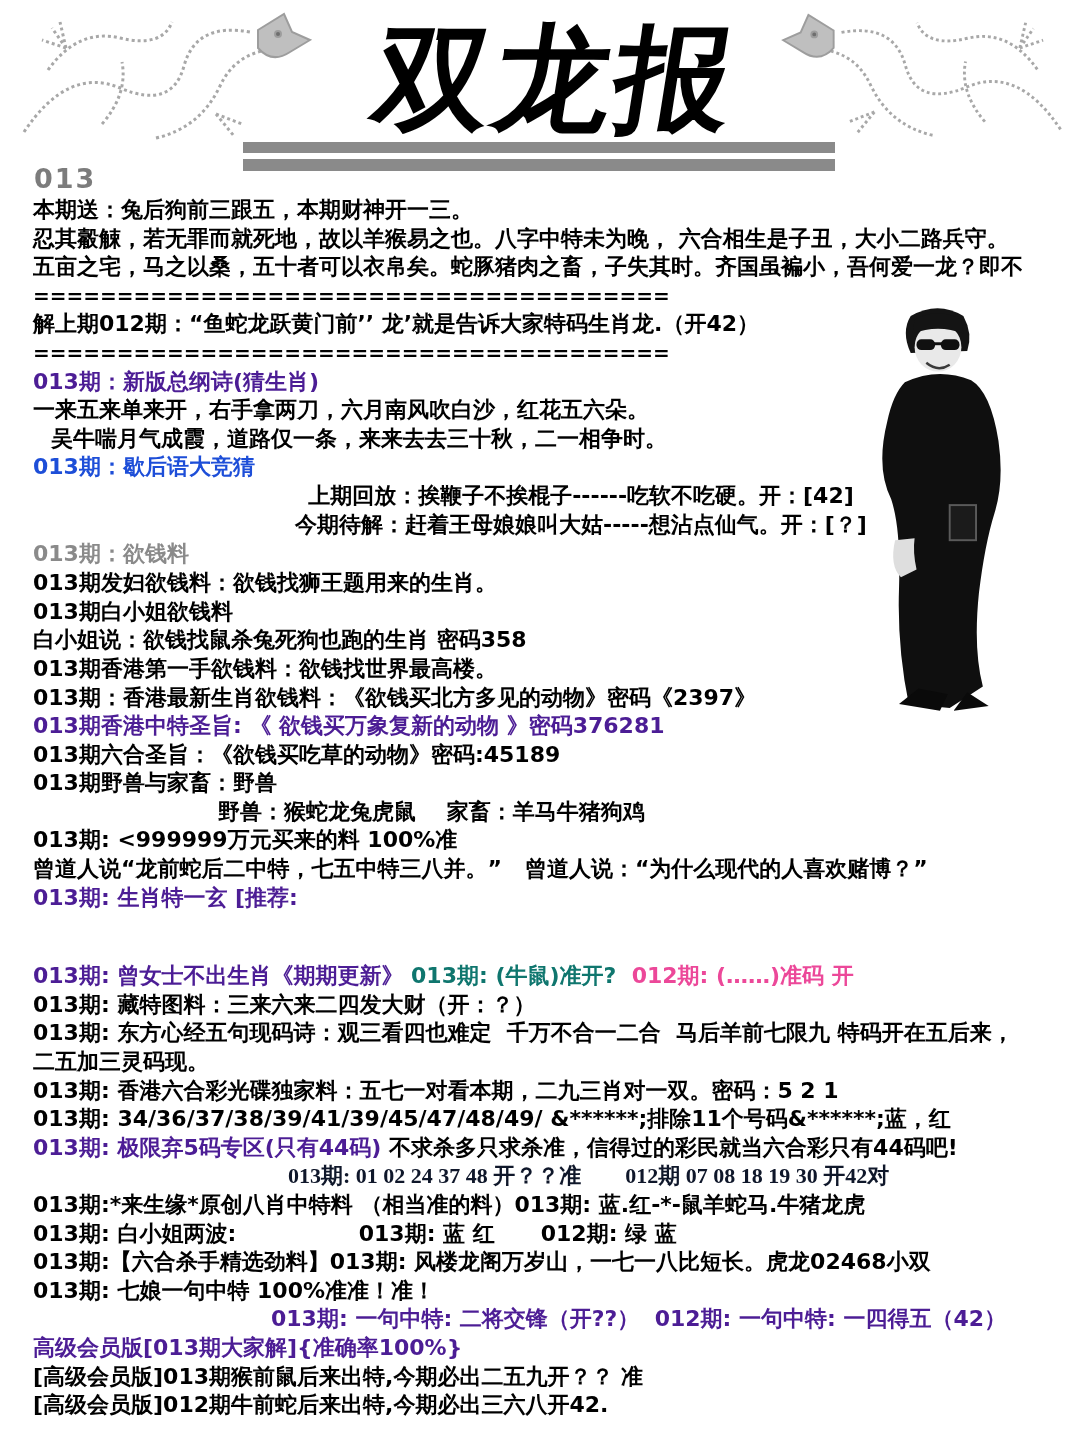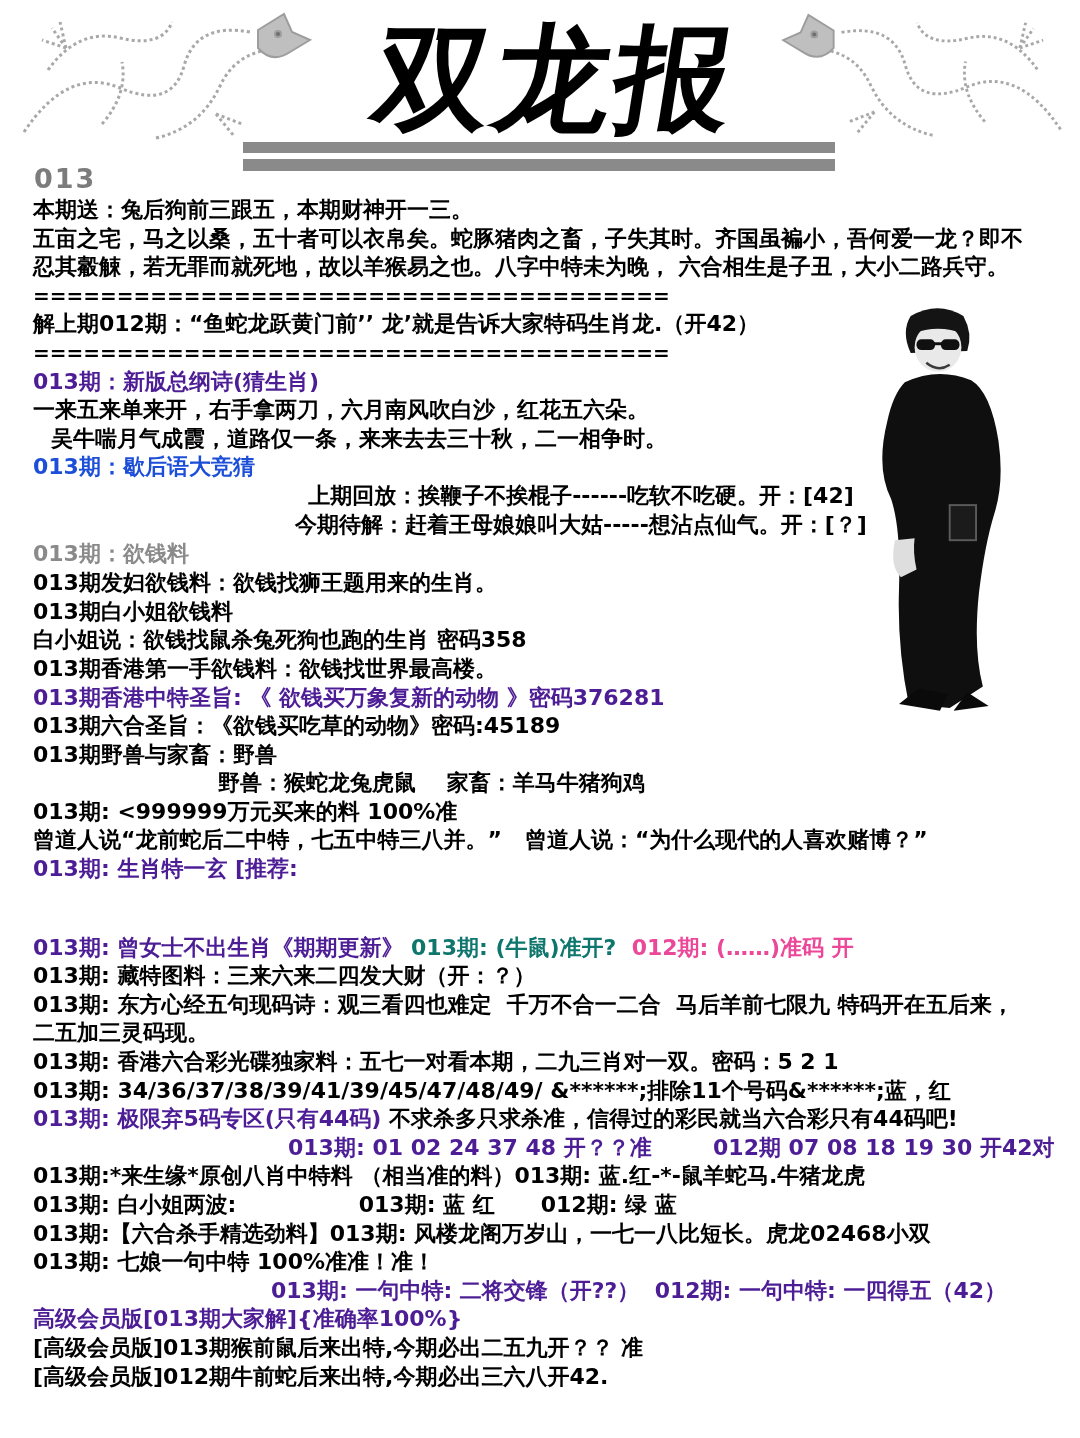--- a/index.html
+++ b/index.html
@@ -29,21 +29,21 @@
   .content{position:absolute;left:33px;top:196px;width:1032px;z-index:2;}
   .line{
     white-space:pre;height:28.6px;line-height:28.6px;font-size:22px;
     font-weight:bold;color:#000;overflow:visible;
   }
   .eq{font-size:20px;letter-spacing:0;}
   .gray{color:#4c1d95;}
   .gray2{color:#1d4ed8;}
   .light{color:#0f766e;}
   .xlight{color:#ec4899;}
-  .mid{color:#4c1d95;}
+  .mid{color:#0f172a;font-family:Liberation Serif, serif;}
   .heading{font-size:22px;height:30px;line-height:30px;color:#8a8a8a;}
   .ind-sm{padding-left:18px;}
   .ind-md{padding-left:64px;text-align:center;}
   .ind-lg{padding-left:185px;}
   .ind-xl{padding-left:255px;}
   .ind-x2{padding-left:238px;}
   .spacer{height:50px;}
 </style>
 </head>
 <body>
@@ -95,36 +95,37 @@
     <path d="M68 60 q12 10 24 2" stroke="#3a3a3a" stroke-width="2.5" fill="none"></path>
     <path d="M46 80 q34 -16 68 -2 q20 12 28 62 q6 42 -4 74 q-10 32 -16 82 q-6 58 4 96 l-34 22 l-42 -4 q-12 -58 -10 -118 q2 -62 -8 -92 q-16 -32 -4 -80 q6 -28 18 -40 z" fill="#0f0f0f"></path>
     <path d="M36 242 q-6 26 6 38 l16 -8 q-4 -18 -2 -32 z" fill="#dedede"></path>
     <rect x="92" y="206" width="27" height="36" fill="#1b1b1b" stroke="#5a5a5a" stroke-width="2"></rect>
     <path d="M60 394 l-20 16 l42 7 l8 -17 z" fill="#0a0a0a"></path>
     <path d="M110 398 l22 14 l-36 5 z" fill="#0a0a0a"></path>
   </svg>
 
   <div class="content">
     <div class="line">本期送：兔后狗前三跟五，本期财神开一三。</div>
+    <div class="line">忍其觳觫，若无罪而就死地，故以羊猴易之也。八字中特未为晚， 六合相生是子丑，大小二路兵守。</div>
     <div class="line">五亩之宅，马之以桑，五十者可以衣帛矣。蛇豚猪肉之畜，子失其时。齐国虽褊小，吾何爱一龙？即不</div>
-    <div class="line">忍其觳觫，若无罪而就死地，故以羊猴易之也。八字中特未为晚， 六合相生是子丑，大小二路兵守。</div>
     <div class="line eq">======================================</div>
     <div class="line">解上期012期：“鱼蛇龙跃黄门前’’ 龙’就是告诉大家特码生肖龙.（开42）</div>
     <div class="line eq">======================================</div>
     <div class="line gray">013期：新版总纲诗(猜生肖)</div>
     <div class="line">一来五来单来开，右手拿两刀，六月南风吹白沙，红花五六朵。</div>
     <div class="line ind-sm">吴牛喘月气成霞，道路仅一条，来来去去三十秋，二一相争时。</div>
     <div class="line gray2">013期：歇后语大竞猜</div>
     <div class="line ind-md">上期回放：挨鞭子不挨棍子------吃软不吃硬。开：[42]</div>
     <div class="line ind-md">今期待解：赶着王母娘娘叫大姑-----想沾点仙气。开：[？]</div>
     <div class="line heading">013期：欲钱料</div>
     <div class="line">013期发妇欲钱料：欲钱找狮王题用来的生肖。</div>
     <div class="line">013期白小姐欲钱料</div>
     <div class="line">白小姐说：欲钱找鼠杀兔死狗也跑的生肖 密码358</div>
     <div class="line">013期香港第一手欲钱料：欲钱找世界最高楼。</div>
+    <div class="line">013期：香港最新生肖欲钱料：《欲钱买北方多见的动物》密码《2397》</div>
     <div class="line gray">013期香港中特圣旨: 《 欲钱买万象复新的动物 》密码376281</div>
     <div class="line">013期六合圣旨：《欲钱买吃草的动物》密码:45189</div>
     <div class="line">013期野兽与家畜：野兽</div>
     <div class="line ind-lg">野兽：猴蛇龙兔虎鼠    家畜：羊马牛猪狗鸡</div>
     <div class="line">013期: &lt;999999万元买来的料 100%准</div>
     <div class="line">曾道人说“龙前蛇后二中特，七五中特三八并。”   曾道人说：“为什么现代的人喜欢赌博？”</div>
     <div class="line gray">013期: 生肖特一玄 [推荐:</div>
     <div class="spacer"></div>
     <div class="line"><span class="gray">013期: 曾女士不出生肖《期期更新》</span><span class="light"> 013期: (牛鼠)准开?</span><span class="xlight">  012期: (……)准码 开</span></div>
     <div class="line">013期: 藏特图料：三来六来二四发大财（开：？）</div>

